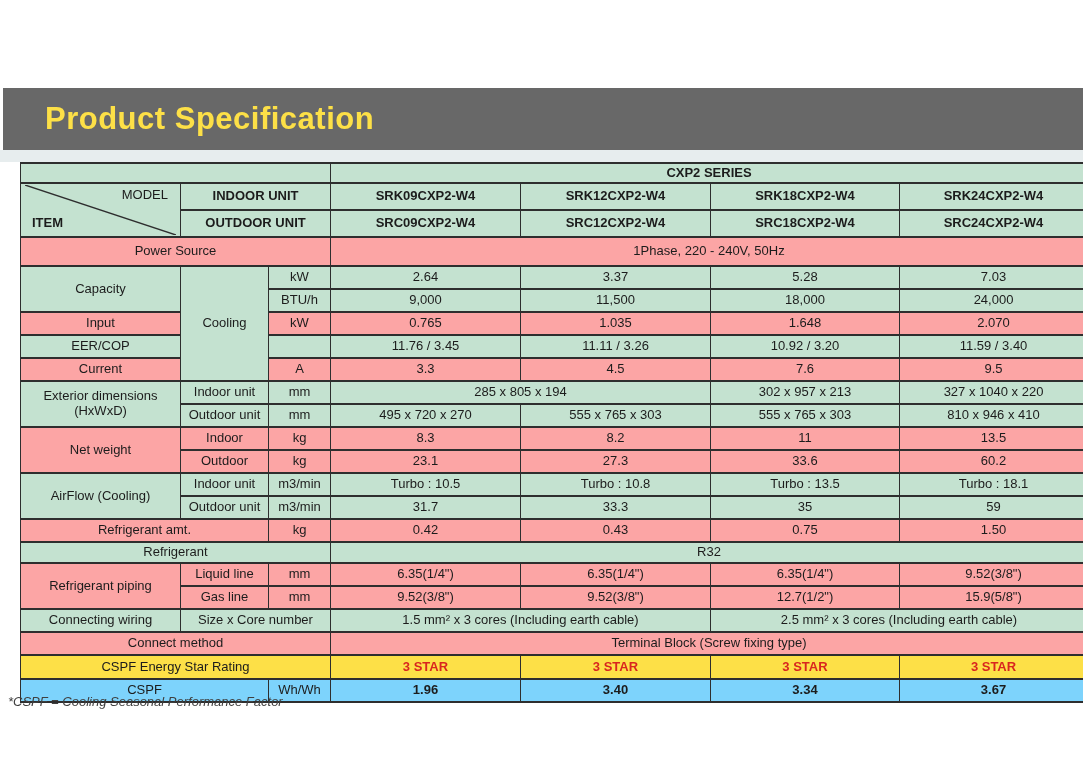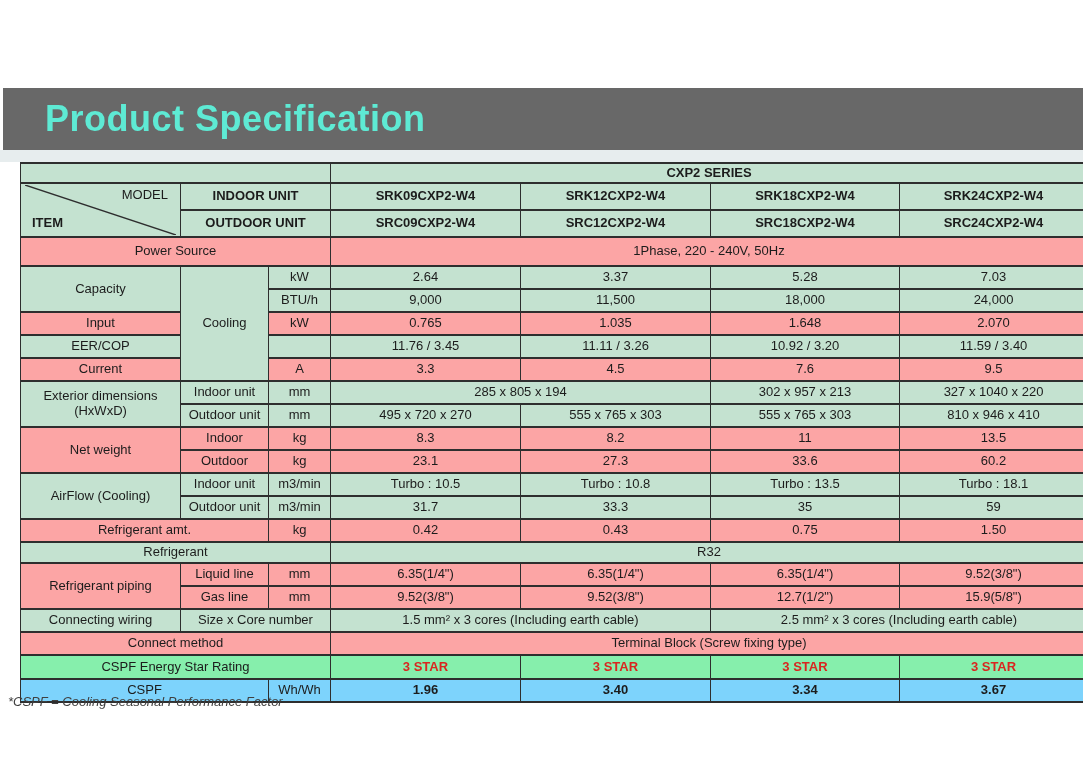--- a/index.html
+++ b/index.html
@@ -13,21 +13,21 @@
   .page { position: relative; width: 1083px; height: 768px; overflow: hidden; }
 
   
   .banner {
     position: absolute; top: 88px; left: 3px; right: 0;
     height: 62px; background: #686868;
     display: flex; align-items: center;
     padding-left: 42px;
   }
   .banner-title {
-    color: #5eead4; font-size: 36px; font-weight: 700; letter-spacing: 0.5px;
+    color: #fde047; font-size: 31px; font-weight: 700; letter-spacing: 0.5px;
   }
   .substrip {
     position: absolute; top: 150px; left: 0; right: 0;
     height: 12px; background: #e7edee;
   }
 
   
   table.spec {
     position: absolute; top: 162px; left: 20px;
     width: 1067px;
@@ -47,21 +47,21 @@
   }
   tr.h20 { height: 20px; }
   tr.h25 { height: 25px; }
   tr.h29 { height: 29px; }
   tr.h23 { height: 23px; }
   tr.h21 { height: 21px; }
   tr.h24 { height: 24px; }
 
   tr.green td { background: #c4e2d0; }
   tr.white td { background: #fca5a5; }
-  tr.sage  td { background: #86efac; }
+  tr.sage  td { background: #fde047; }
   tr.lsage td { background: #7dd3fc; }
   td.cooling-cell { background: #ffffff; }
 
   td.lbl { text-align: left; padding-left: 7px; }
   td.bold { font-weight: 700; }
   td.red  { color: #d9261f; font-weight: 700; }
 
   
   td.corner { padding: 0; position: relative; }
   .corner-wrap { position: relative; width: 100%; height: 50px; }

